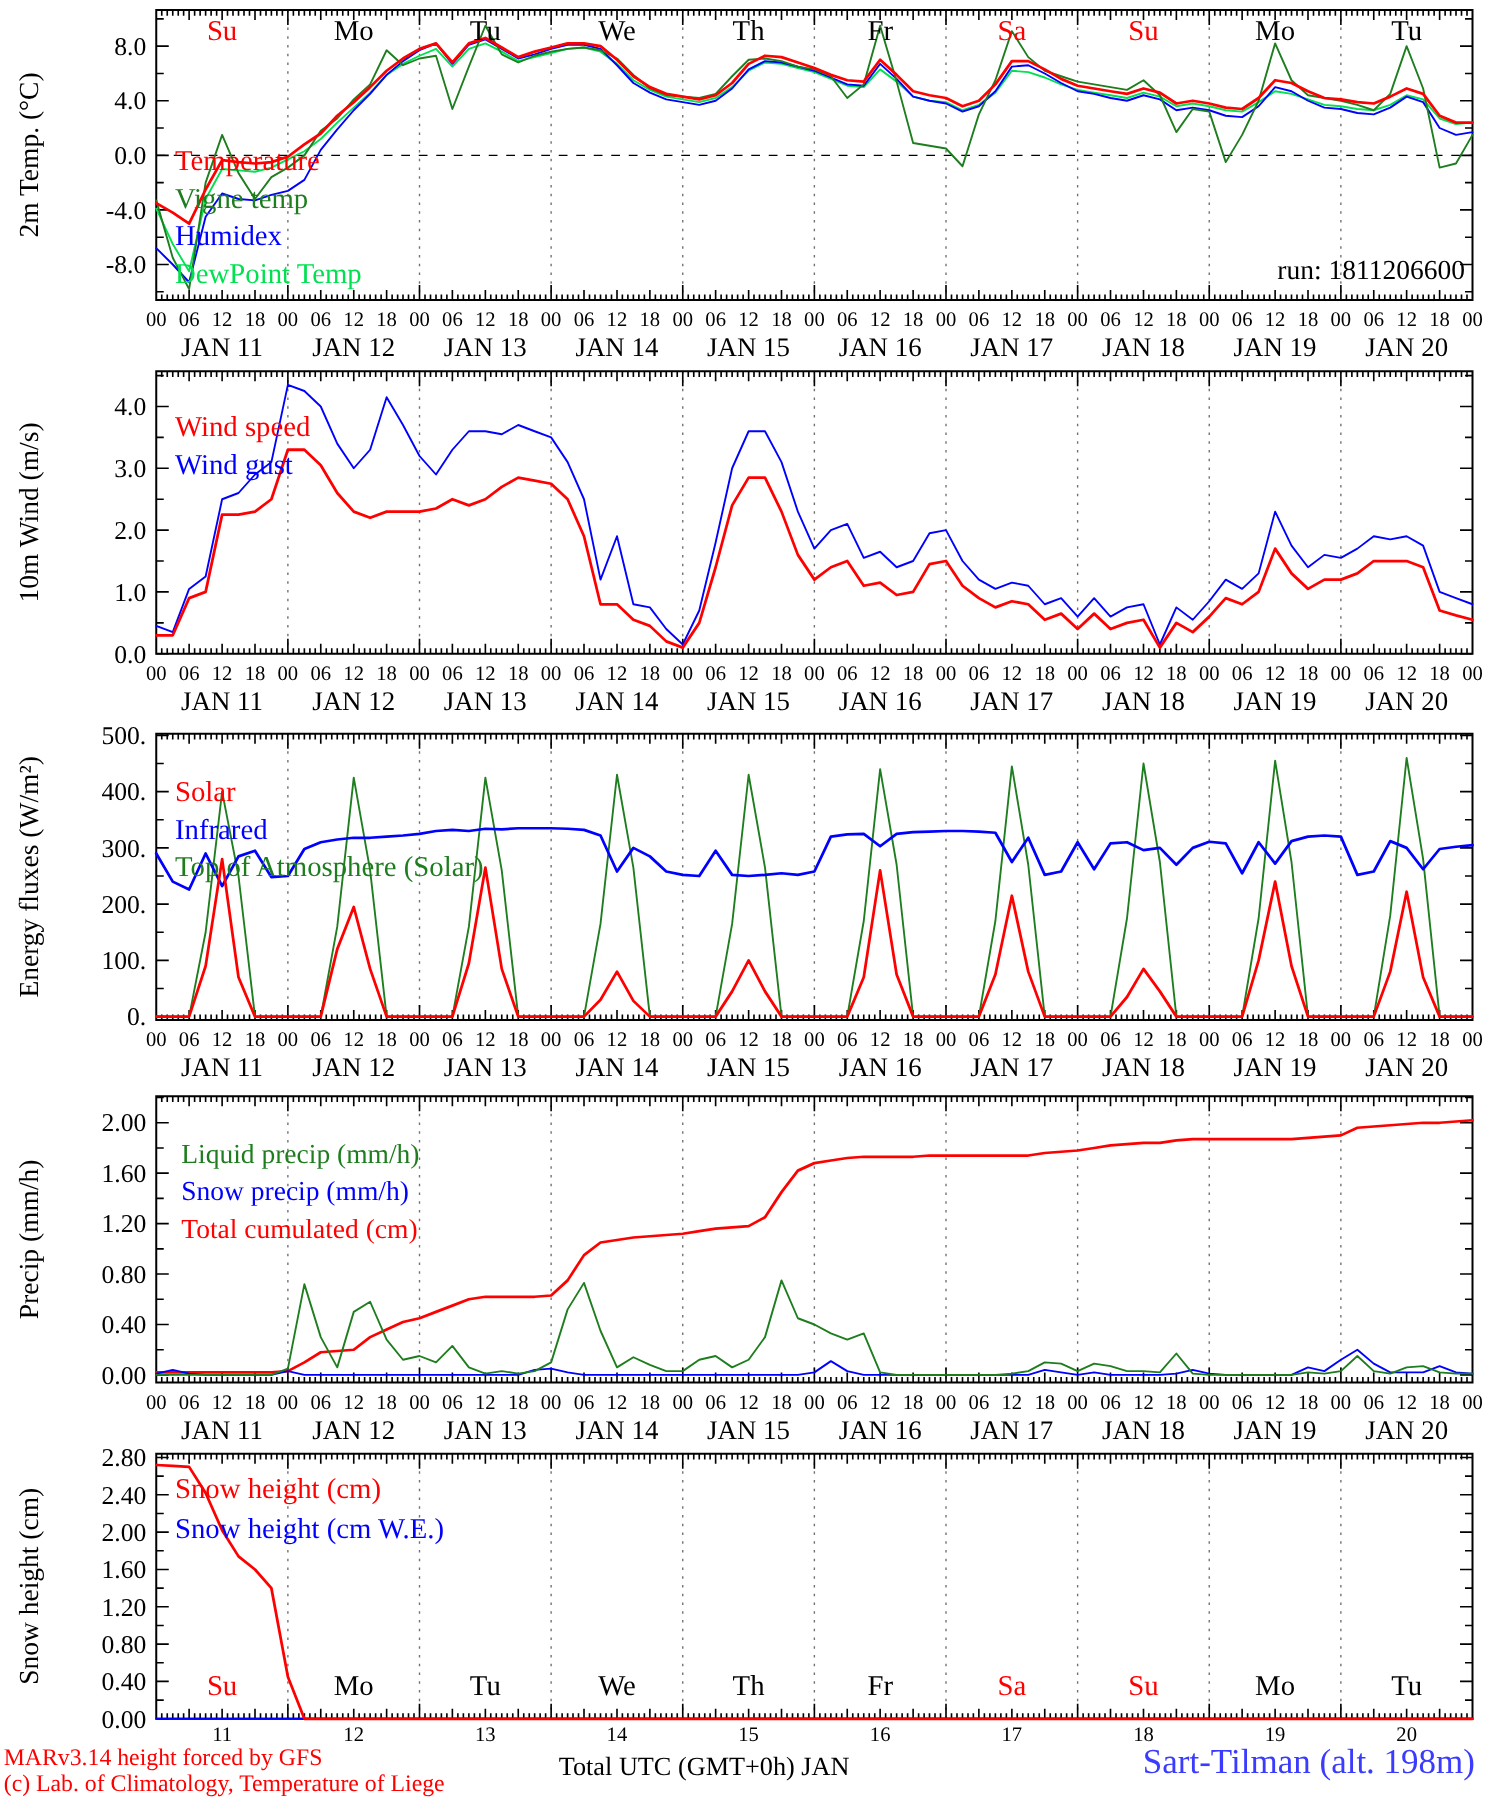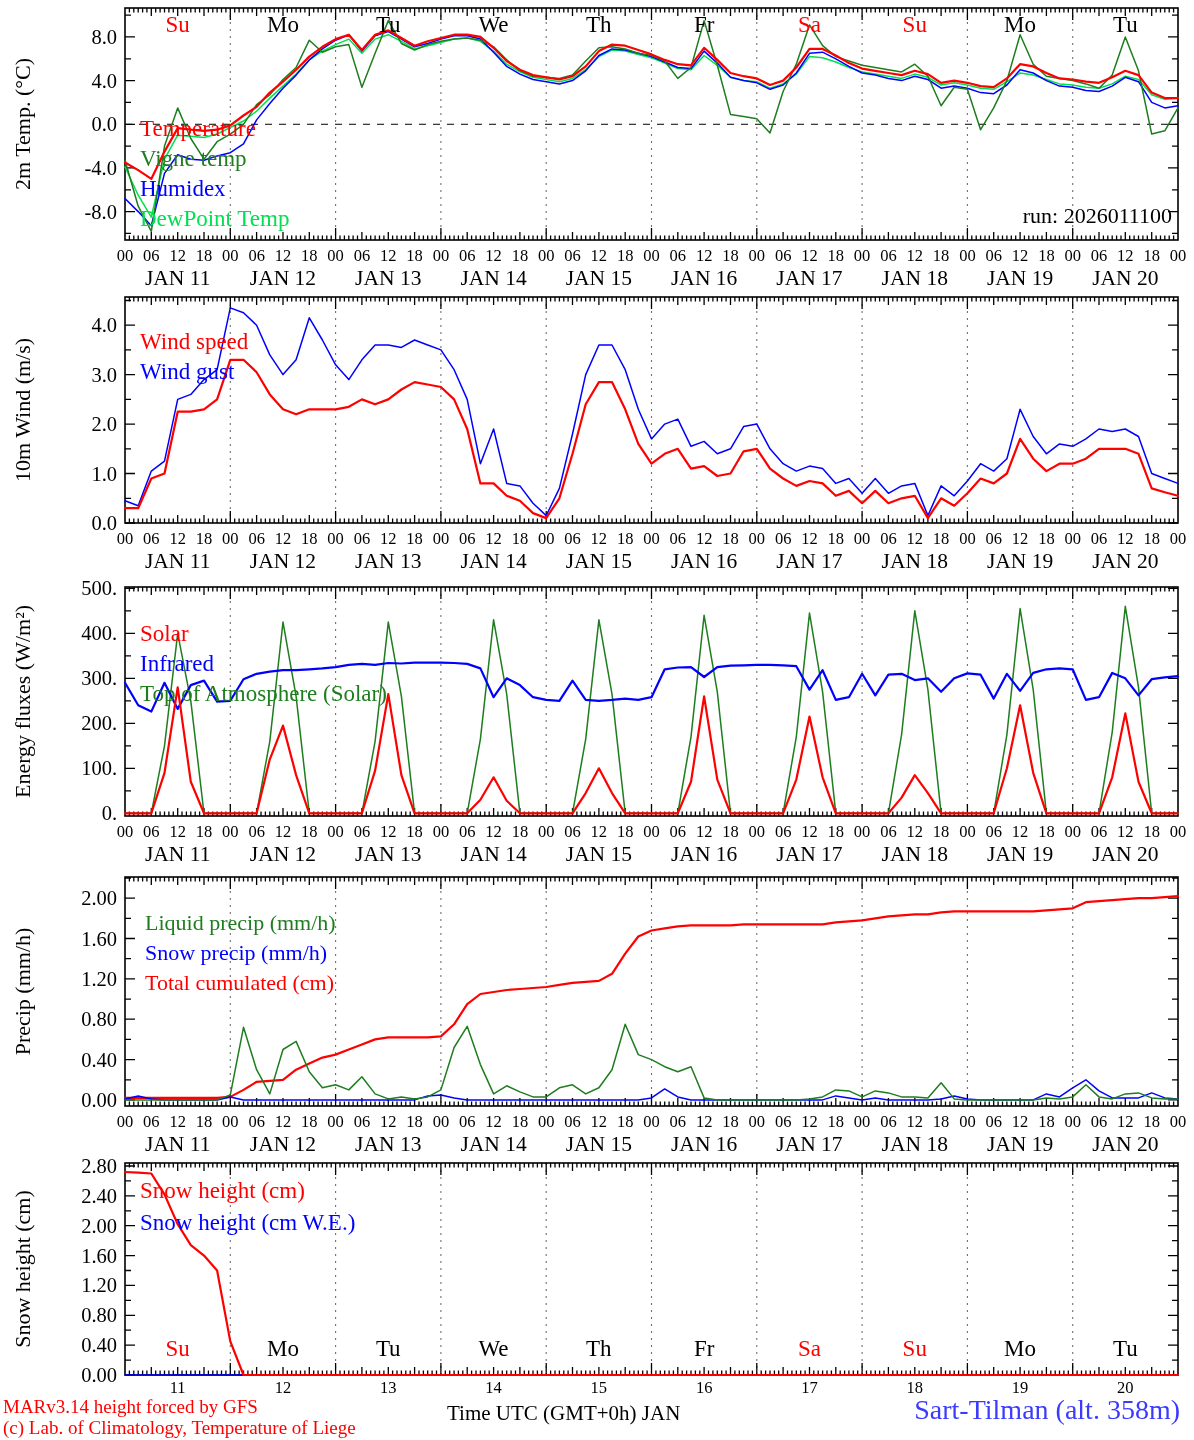--- a/index.html
+++ b/index.html
@@ -417,18 +417,18 @@
           <text x="493.55" y="1393" font-family="&quot;Liberation Serif&quot;, serif" fill="#000" text-anchor="middle" font-size="16.5px">14</text>
           <text x="598.85" y="1393" font-family="&quot;Liberation Serif&quot;, serif" fill="#000" text-anchor="middle" font-size="16.5px">15</text>
           <text x="704.15" y="1393" font-family="&quot;Liberation Serif&quot;, serif" fill="#000" text-anchor="middle" font-size="16.5px">16</text>
           <text x="809.45" y="1393" font-family="&quot;Liberation Serif&quot;, serif" fill="#000" text-anchor="middle" font-size="16.5px">17</text>
           <text x="914.75" y="1393" font-family="&quot;Liberation Serif&quot;, serif" fill="#000" text-anchor="middle" font-size="16.5px">18</text>
           <text x="1020.0500000000001" y="1393" font-family="&quot;Liberation Serif&quot;, serif" fill="#000" text-anchor="middle" font-size="16.5px">19</text>
           <text x="1125.35" y="1393" font-family="&quot;Liberation Serif&quot;, serif" fill="#000" text-anchor="middle" font-size="16.5px">20</text>
         </g>
       </g>
     </svg>
-  <div class="abs" id="run-label">run: 2026011100</div>
+  <div class="abs" id="run-label">run: 1811206600</div>
   <div class="abs" id="credit1">MARv3.14 height forced by GFS</div>
   <div class="abs" id="credit2">(c) Lab. of Climatology, Temperature of Liege</div>
-  <div class="abs" id="xaxis-label">Time UTC (GMT+0h) JAN</div>
-  <div class="abs" id="station">Sart-Tilman (alt. 358m)</div>
+  <div class="abs" id="xaxis-label">Total UTC (GMT+0h) JAN</div>
+  <div class="abs" id="station">Sart-Tilman (alt. 198m)</div>
 </div>
 
 </body></html>

